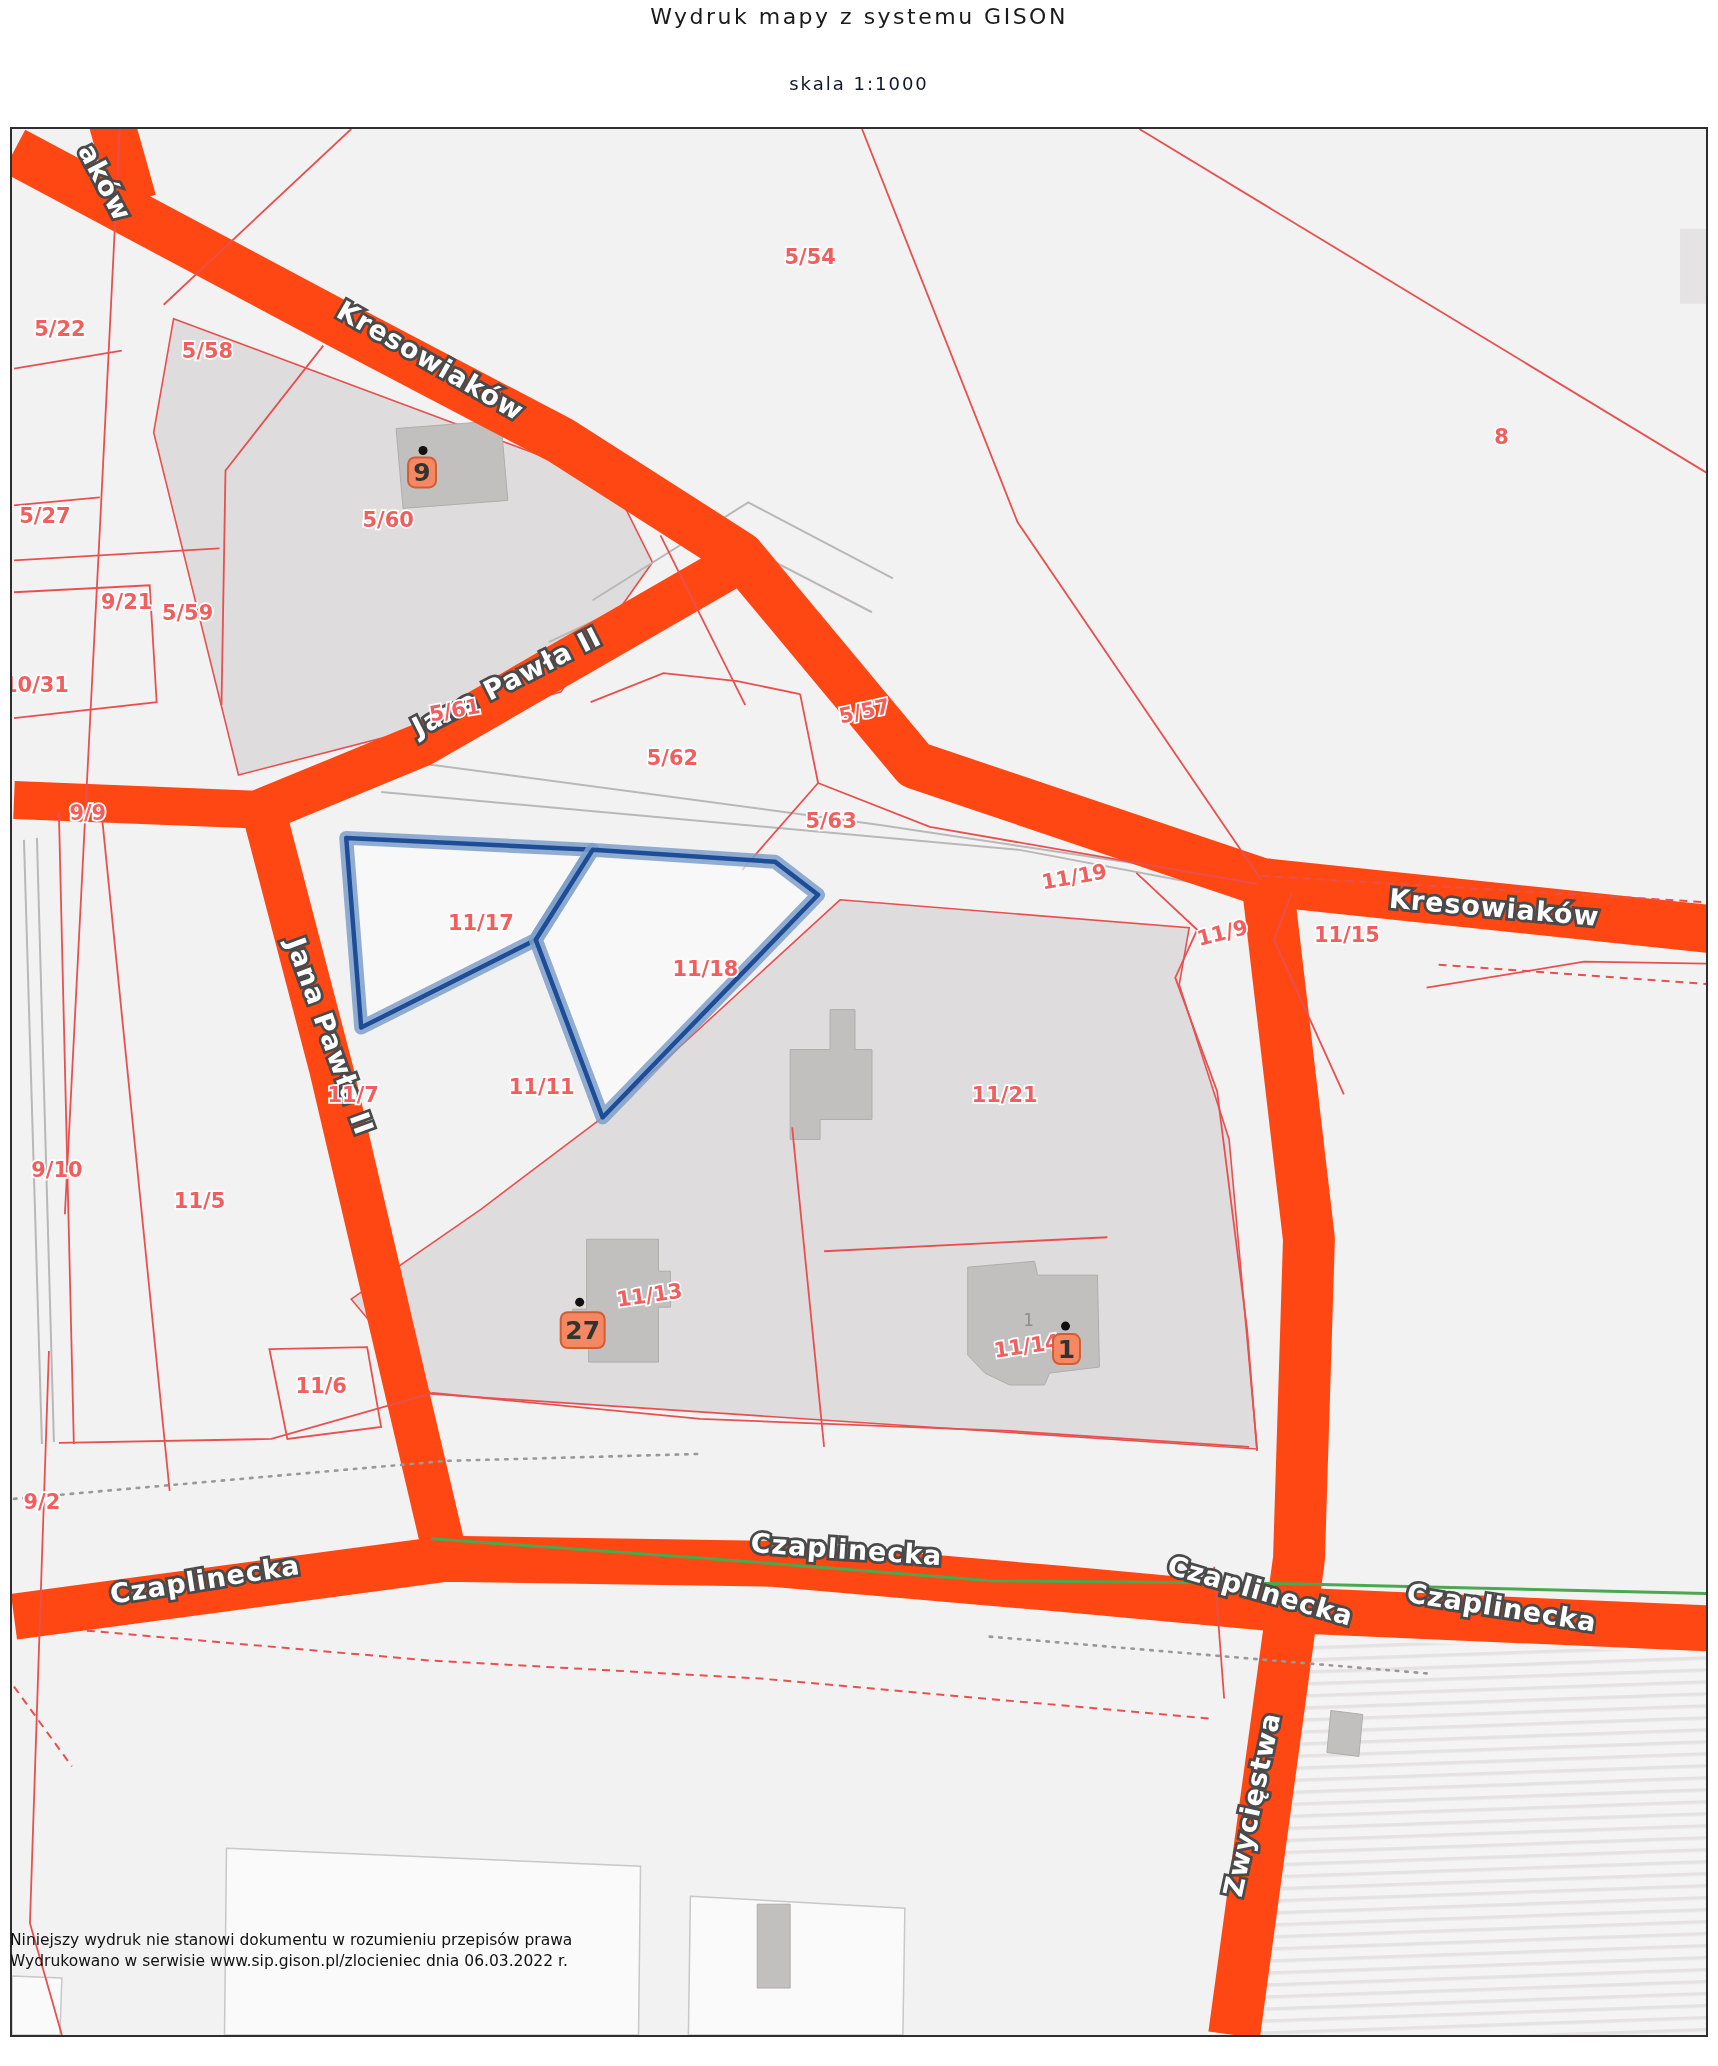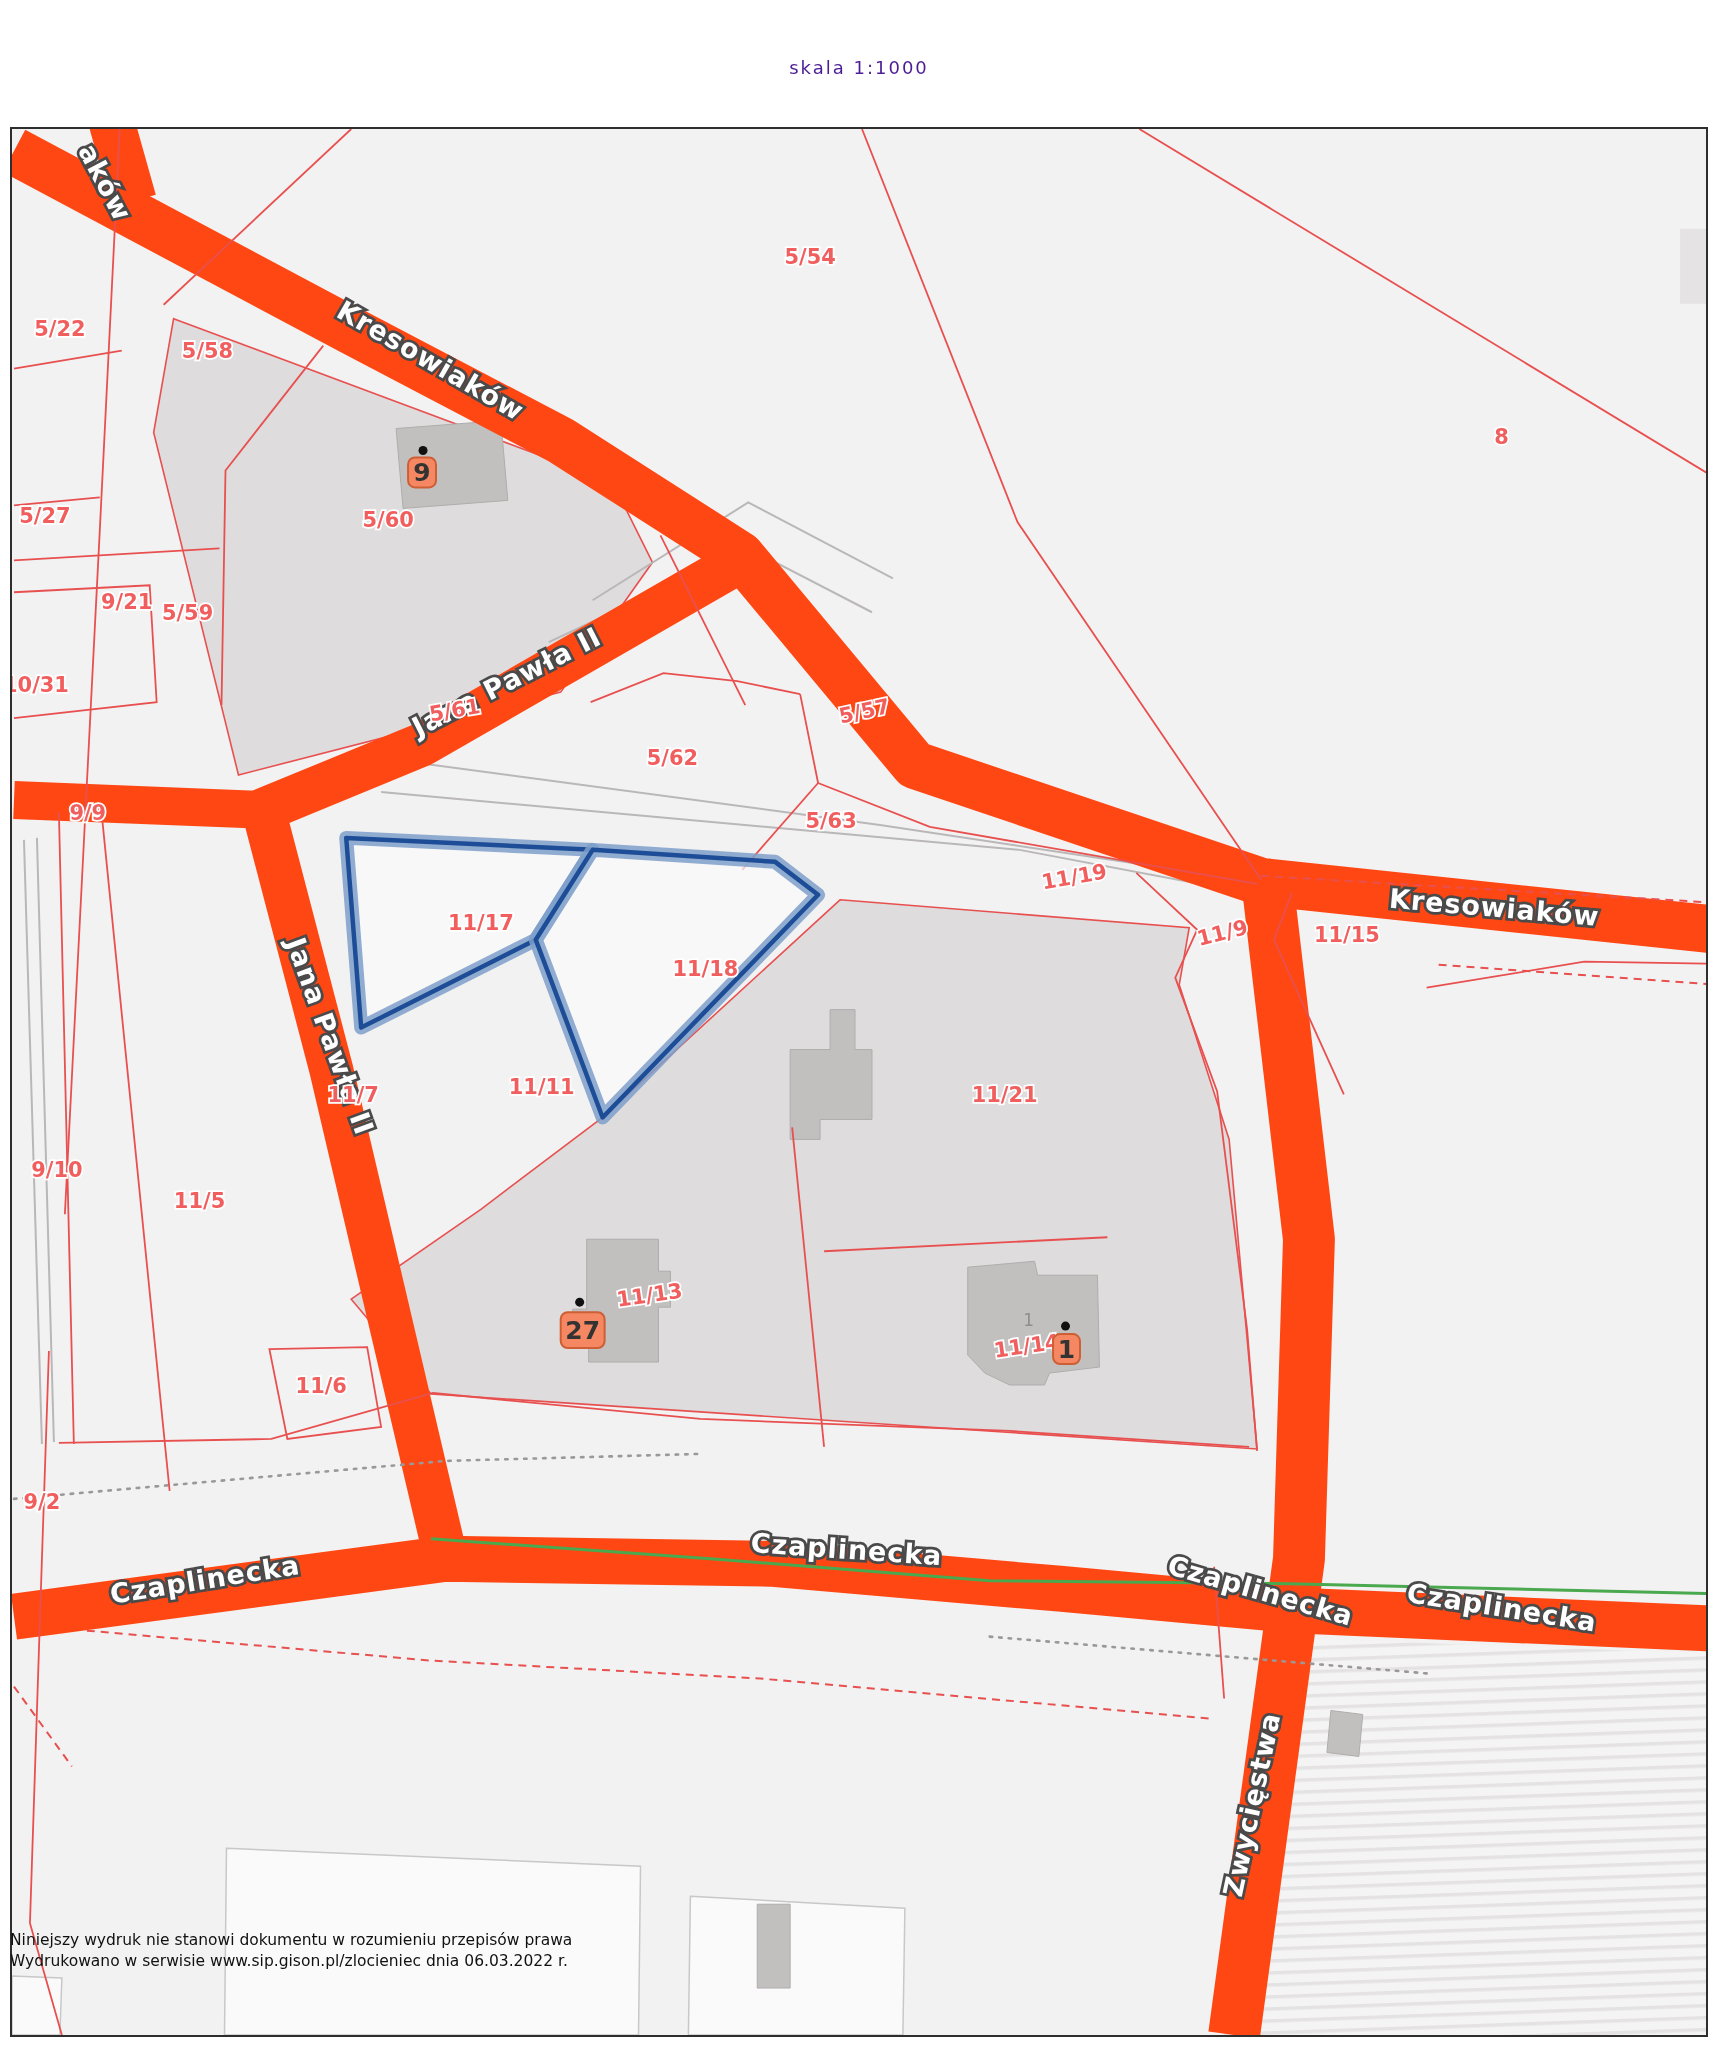--- a/index.html
+++ b/index.html
@@ -1,38 +1,39 @@
 <!DOCTYPE html>
 <html><head>
 <meta charset="utf-8">
 <title>Wydruk mapy z systemu GISON</title>
 <style>
   html,body{margin:0;padding:0;background:#ffffff;}
   .page{position:relative;width:1718px;height:2066px;background:#ffffff;overflow:hidden;
         font-family:"DejaVu Sans","Liberation Sans",sans-serif;}
   .title{position:absolute;top:4px;left:0;width:100%;text-align:center;
          font-size:22px;letter-spacing:2.5px;color:#1b1b1b;}
-  .subtitle{position:absolute;top:57px;left:0;width:100%;text-align:center;
-         font-size:18px;letter-spacing:2px;color:#4c1d95;}
+  .subtitle{position:absolute;top:73px;left:0;width:100%;text-align:center;
+         font-size:18px;letter-spacing:2px;color:#0f172a;}
   .map-frame{position:absolute;left:10px;top:127px;width:1698px;height:1910px;
          border:2px solid #2e2e2e;box-sizing:border-box;background:#f3f2f2;}
   .map-frame svg{display:block;width:100%;height:100%;}
   .footer{position:absolute;left:10px;top:1930px;font-size:15.5px;line-height:21px;color:#111;}
   
   text.street{font-family:"DejaVu Sans","Liberation Sans",sans-serif;font-size:27px;font-weight:bold;
       fill:#ffffff;stroke:#4a4a4a;stroke-width:5.5px;paint-order:stroke;letter-spacing:1px;}
   text.parcel{font-family:"DejaVu Sans","Liberation Sans",sans-serif;font-size:21px;font-weight:bold;
       fill:#f15e5e;stroke:#ffffff;stroke-width:3.5px;paint-order:stroke;}
   text.badge-num{font-family:"DejaVu Sans","Liberation Sans",sans-serif;font-size:25px;font-weight:bold;fill:#333;}
   text.bldg-num{font-family:"DejaVu Sans","Liberation Sans",sans-serif;font-size:17px;fill:#8f8d8d;}
 </style>
 </head>
 <body>
 
 <div class="page">
+  <div class="title">Wydruk mapy z systemu GISON</div>
   <div class="subtitle">skala 1:1000</div>
 
   <div class="map-frame">
     <svg id="map-svg" viewBox="0 0 1698 1909" preserveAspectRatio="none" xmlns="http://www.w3.org/2000/svg">
         <defs>
           <pattern id="hatch" width="10" height="12" patternUnits="userSpaceOnUse" patternTransform="rotate(-2)">
             <rect x="0" y="0" width="10" height="12" fill="#f5f4f4"></rect>
             <rect x="0" y="4" width="10" height="3.5" fill="#e4e2e2"></rect>
           </pattern>
         </defs>

